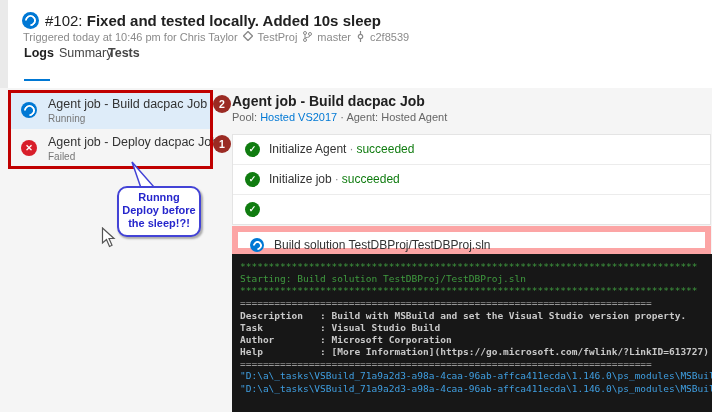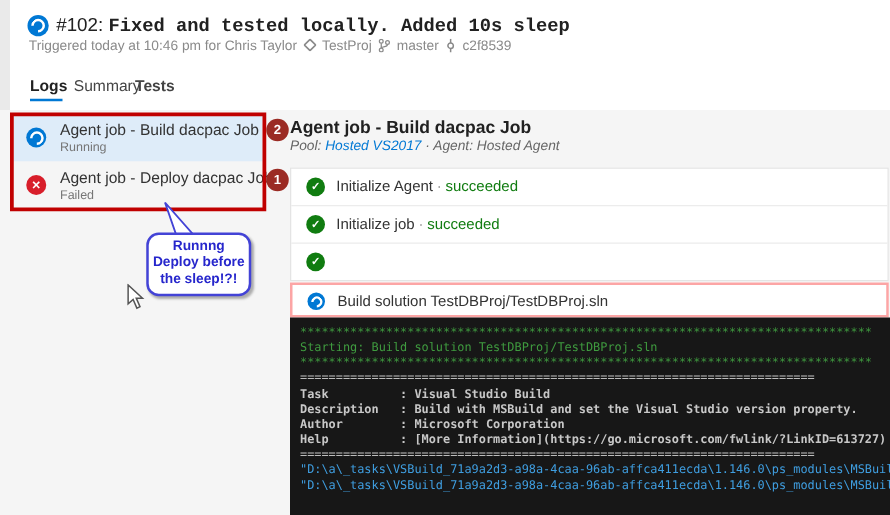--- a/index.html
+++ b/index.html
@@ -7,26 +7,26 @@
           font-family:"Liberation Sans",sans-serif;color:#212121;}
 
   
   .left-strip{position:absolute;left:0;top:0;width:8px;height:412px;background:#eaeaea;}
   .left-thumb{position:absolute;left:1px;top:148px;width:6px;height:105px;background:#cfcfcf;border-radius:3px;}
 
   
   .hdr-icon{position:absolute;left:22px;top:12px;width:17px;height:17px;border-radius:50%;background:#0078d4;}
   .arc{position:absolute;left:3px;top:3px;width:7px;height:7px;border:2px solid #fff;border-left-color:transparent;border-radius:50%;transform:rotate(-45deg);}
   .hdr-title{position:absolute;left:45px;top:12px;font-size:15px;white-space:nowrap;}
-  .hdr-title .bold{font-weight:bold;font-family:Liberation Mono, monospace;}
+  .hdr-title .bold{font-weight:bold;}
   .hdr-sub{position:absolute;left:23px;top:31px;font-size:11px;color:#8a8a8a;white-space:nowrap;display:flex;gap:5px;}
   .hdr-sub svg{display:block;}
 
   
-  .tab{position:absolute;top:62px;font-size:12.5px;color:#444;cursor:pointer;}
+  .tab{position:absolute;top:46px;font-size:12.5px;color:#444;cursor:pointer;}
   .tab.active{font-weight:bold;color:#212121;}
   .tab-underline{position:absolute;left:24px;top:79px;width:26px;height:2px;background:#0078d4;}
 
   
   .content-bg{position:absolute;left:0;top:88px;width:712px;height:324px;background:#f5f5f5;}
 
   
   .job{position:absolute;left:11px;width:199px;height:37px;}
   .job1{top:92px;background:#deecf9;}
   .job2{top:130px;background:#f5f5f5;}
@@ -44,33 +44,33 @@
   .badge1{left:213px;top:135px;}
 
   .callout{position:absolute;left:117px;top:186px;width:80px;height:44px;background:#fff;border:2px solid #4343d6;
            border-radius:10px;box-shadow:1.5px 2px 2px rgba(0,0,0,.3);text-align:center;
            color:#2626cc;font-size:11px;font-weight:bold;line-height:13px;padding-top:3px;box-sizing:content-box;}
   .tail{position:absolute;left:120px;top:158px;pointer-events:none;}
   .cursor{position:absolute;left:101px;top:227px;pointer-events:none;}
 
   
   .main-title{position:absolute;left:232px;top:93px;font-size:14px;font-weight:bold;}
-  .pool-line{position:absolute;left:232px;top:111px;font-size:11px;color:#666;font-style:italic;}
+  .pool-line{position:absolute;left:232px;top:111px;font-size:11px;color:#666;}
   .pool-line a{color:#0078d4;text-decoration:none;}
 
   .steps-card{position:absolute;left:232px;top:134px;width:479px;background:#fff;border:1px solid #e4e4e4;box-sizing:border-box;}
   .step-row{position:relative;height:29px;border-bottom:1px solid #ececec;cursor:pointer;}
   .step-row:last-child{border-bottom:none;}
   .step-row .cicon{position:absolute;left:12px;top:7px;width:15px;height:15px;border-radius:50%;}
   .cicon.check{background:#107c10;color:#fff;font-size:9px;font-weight:bold;text-align:center;line-height:15px;}
   .step-label{position:absolute;left:36px;top:7px;font-size:12px;color:#333;}
   .step-dot{color:#8a8a8a;padding:0 3px;}
   .step-status{color:#107c10;margin-top:16px;}
 
-  .build-row{position:absolute;left:232px;top:226px;width:479px;height:28px;background:#fff;border:2px solid #fca5a5;box-sizing:border-box;cursor:pointer;}
+  .build-row{position:absolute;left:232px;top:226px;width:479px;height:28px;background:#fff;border:6px solid #fca5a5;box-sizing:border-box;cursor:pointer;}
   .build-row .cicon{position:absolute;left:12px;top:6px;width:14px;height:14px;border-radius:50%;background:#0078d4;}
   .build-row .cicon .arc{left:2.5px;top:2.5px;width:5px;height:5px;border-width:2px;}
   .build-label{position:absolute;left:36px;top:6px;font-size:12px;color:#333;}
 
   
   .console{position:absolute;left:232px;top:254px;width:480px;height:158px;background:#171717;overflow:hidden;
            font-family:"DejaVu Sans Mono",monospace;font-size:9.5px;line-height:12.15px;
            padding:7px 0 0 8px;box-sizing:border-box;}
   .cline{white-space:pre;}
   .cline.green{color:#3f9b3f;}
@@ -176,22 +176,22 @@
         <span class="arc"></span>
       </span>
     <div class="build-label">Build solution TestDBProj/TestDBProj.sln</div>
   </div>
 
   <div class="console">
     <div class="cline green">********************************************************************************</div>
     <div class="cline green">Starting: Build solution TestDBProj/TestDBProj.sln</div>
     <div class="cline green">********************************************************************************</div>
     <div class="cline sep">========================================================================</div>
+    <div class="cline plain">Description   : Build with MSBuild and set the Visual Studio version property.</div>
     <div class="cline plain">Task          : Visual Studio Build</div>
-    <div class="cline plain">Description   : Build with MSBuild and set the Visual Studio version property.</div>
     <div class="cline plain">Author        : Microsoft Corporation</div>
     <div class="cline plain">Help          : [More Information](https://go.microsoft.com/fwlink/?LinkID=613727)</div>
     <div class="cline sep">========================================================================</div>
     <div class="cline info">"D:\a\_tasks\VSBuild_71a9a2d3-a98a-4caa-96ab-affca411ecda\1.146.0\ps_modules\MSBuildHelpers\</div>
     <div class="cline info">"D:\a\_tasks\VSBuild_71a9a2d3-a98a-4caa-96ab-affca411ecda\1.146.0\ps_modules\MSBuildHelpers\</div>
   </div>
 
 </div>
 
 </body></html>

